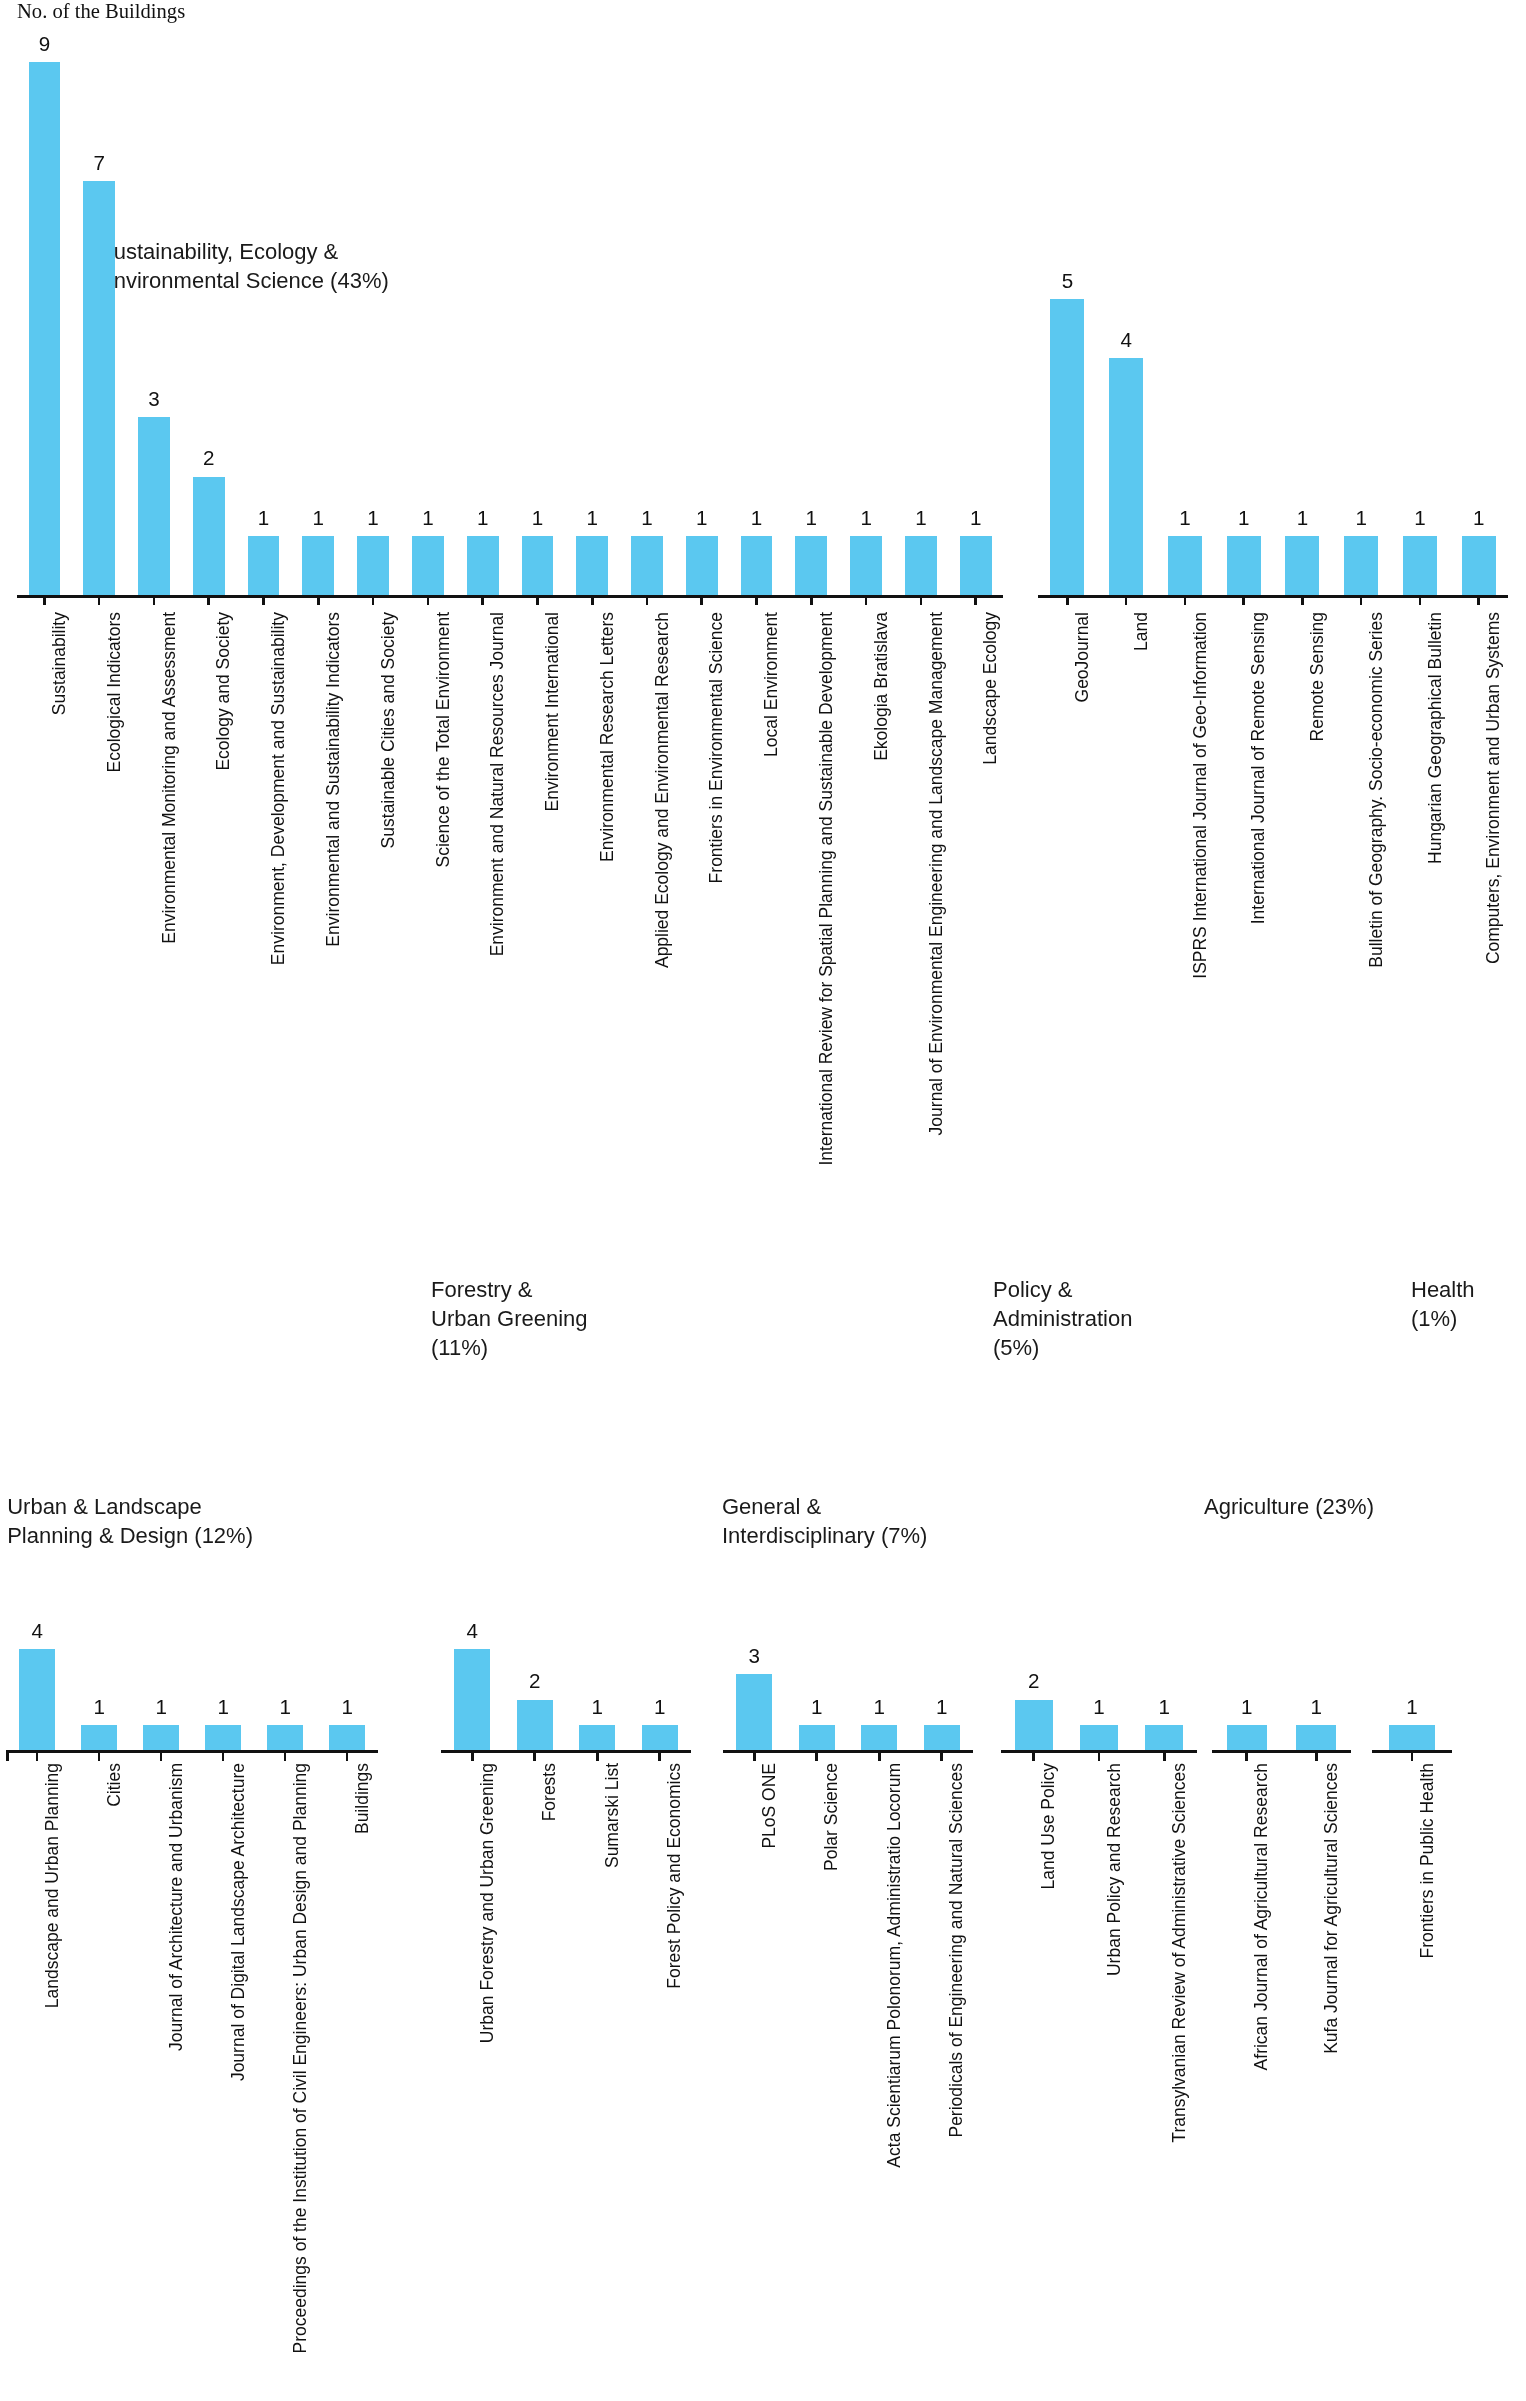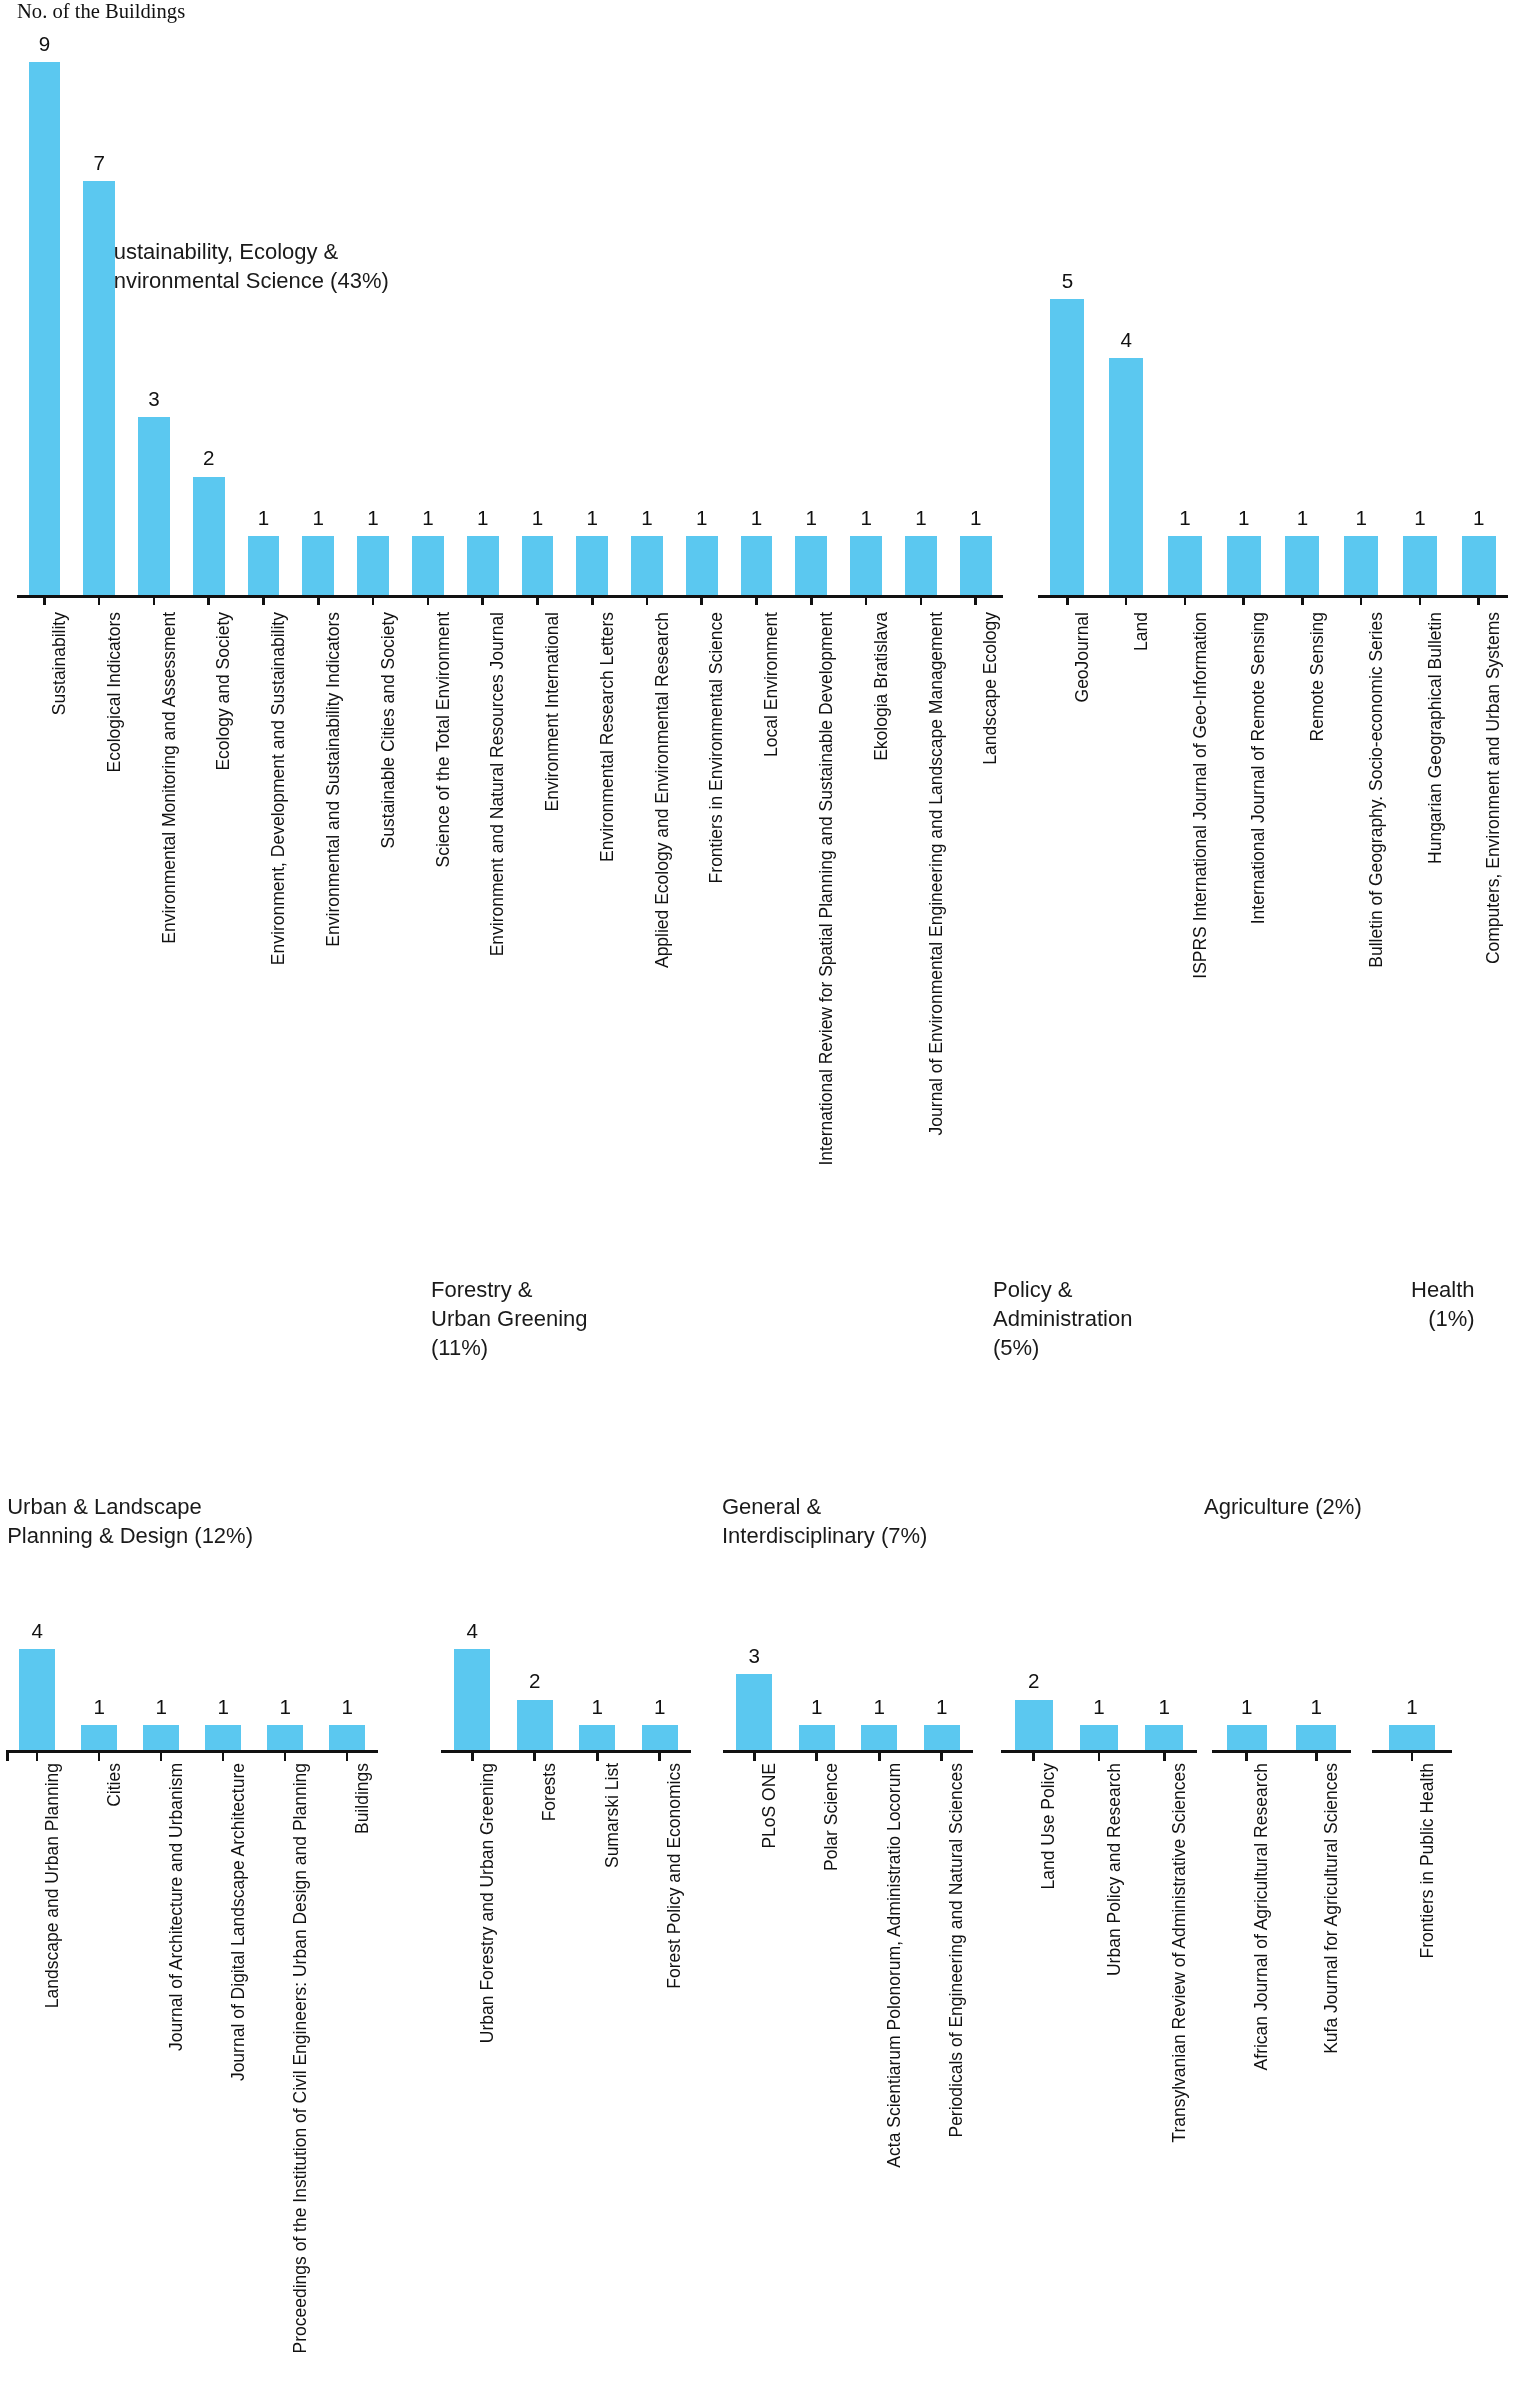--- a/index.html
+++ b/index.html
@@ -156,23 +156,23 @@
 Urban Greening
 (11%)</div>
 
   <div class="group-caption" style="left:722px; top:1492px;">General &amp;
 Interdisciplinary (7%)</div>
 
   <div class="group-caption" style="left:993px; top:1275px;">Policy &amp;
 Administration
 (5%)</div>
 
-  <div class="group-caption" style="left:1204px; top:1492px;">Agriculture (2%)</div>
-
-  <div class="group-caption" style="left:1411px; top:1275px;text-align:right;">Health
+  <div class="group-caption" style="left:1204px; top:1492px;">Agriculture (23%)</div>
+
+  <div class="group-caption" style="left:1411px; top:1275px;">Health
 (1%)</div>
 
   <div class="chart" id="panel-0" style="left:17px; top:62px; width:986px;">
       <div class="plot" style="height: 533px;">
         <div class="bars">
           <div class="bar-slot">
             <div class="bar-value" title="Sustainability: 9" style="bottom: 540px;">9</div>
             <div class="bar" title="Sustainability: 9" style="height: 533px; background: rgb(91, 200, 240);"></div>
           </div>
           <div class="bar-slot">

